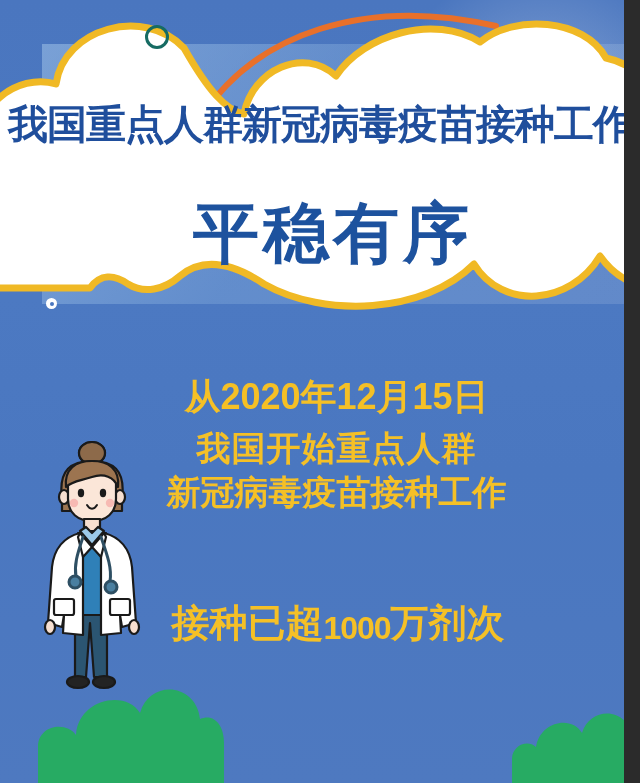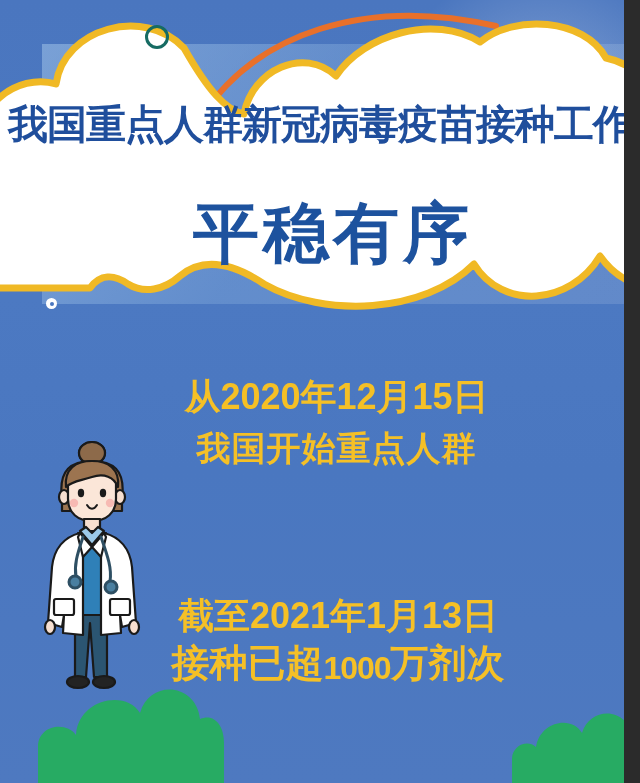--- a/index.html
+++ b/index.html
@@ -158,24 +158,24 @@
 
   <div class="deco-ring"></div>
   <div class="deco-dot"></div>
 
   <div class="title-main">我国重点人群新冠病毒疫苗接种工作</div>
   <div class="title-sub">平稳有序</div>
 
   <div class="body-block block-a">
     <div class="ln-1">从2020年12月15日</div>
     <div class="ln-2">我国开始重点人群</div>
+    <div class="ln-3">新冠病毒疫苗接种工作</div>
   </div>
 
   <div class="body-block block-b">
-    <div class="ln-4">截至2021年1月13日</div>
     <div class="ln-5">
       <span>接种已超</span><span class="big-num">1000</span><span>万剂次</span>
     </div>
   </div>
 
   <div class="doctor">
     <svg viewBox="0 0 128 282" aria-hidden="true">
       <g stroke="#1a1a1a" stroke-width="2.2" stroke-linejoin="round" stroke-linecap="round">
 
         <ellipse cx="64" cy="16" rx="13" ry="11" fill="#96apologize"></ellipse>

